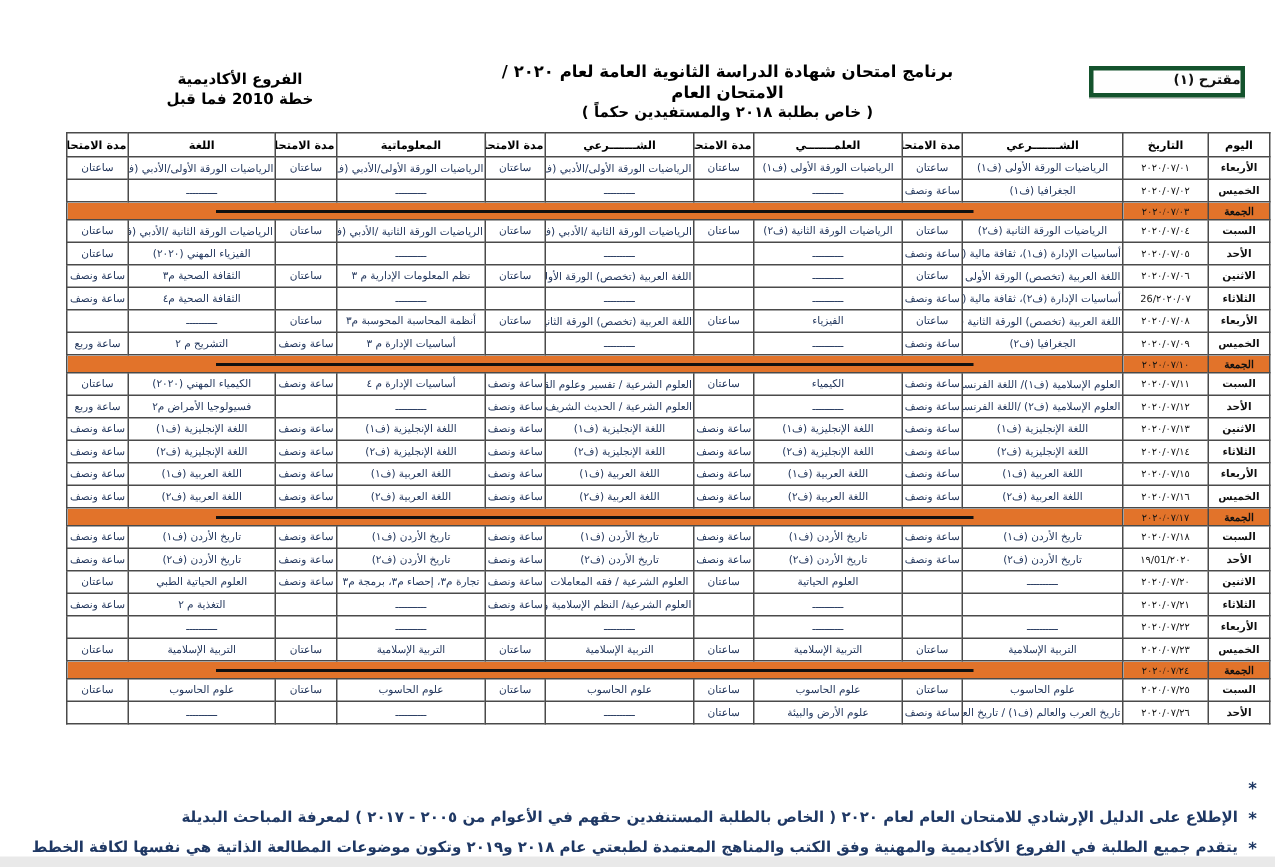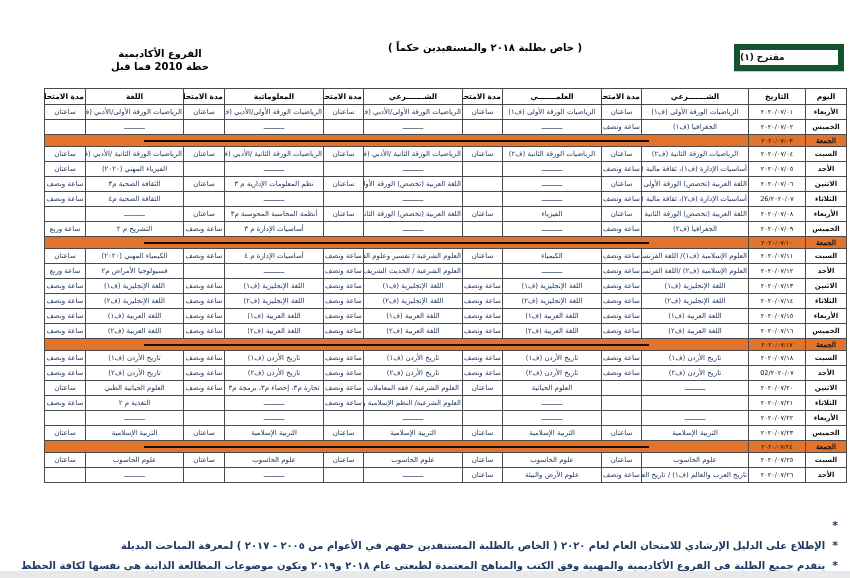--- a/index.html
+++ b/index.html
@@ -3,23 +3,23 @@
 <meta charset="utf-8">
 <style>
   html,body{margin:0;padding:0;}
   body{
     width:850px;height:578px;background:#ffffff;position:relative;
     font-family:"DejaVu Sans","Liberation Sans",sans-serif;
     direction:rtl;overflow:hidden;
     --holiday:#e2732a; --navy:#22365c; --border:#4a4a4a;
   }
   .proposal-box{
-    position:absolute;top:44px;right:6px;width:98px;height:15px;
-    border:6px solid #14532d;box-shadow:0 1px 0 #c9c9c9;
-    font-size:9px;font-weight:bold;color:#111;text-align:left;line-height:15px;background:#fefefe;
+    position:absolute;top:44px;right:20px;width:98px;height:15px;
+    border:3px solid #14532d;box-shadow:0 1px 0 #c9c9c9;
+    font-size:9px;font-weight:bold;color:#111;text-align:right;line-height:15px;background:#fefefe;
   }
   .title-block{
     position:absolute;top:41px;right:195px;width:340px;text-align:center;color:#000;
   }
   .title-line1{font-size:11px;font-weight:bold;line-height:14px;}
   .title-line2{font-size:10px;font-weight:bold;line-height:13px;}
   .branch-note{
     position:absolute;top:47px;left:70px;width:180px;text-align:center;color:#000;
   }
   .branch-note div{font-size:10px;font-weight:bold;line-height:13px;}
@@ -40,20 +40,21 @@
   .note{display:flex;align-items:flex-start;margin-bottom:7px;font-weight:bold;font-size:10px;line-height:13px;}
   .note .bullet{margin-left:7px;font-size:11px;}
   .bottom-edge{position:absolute;bottom:0;left:0;width:850px;height:7px;background:#e9e9e9;}
 </style>
 </head>
 <body style="--holiday: #e2732a; --navy: #22365c;">
 
 <div class="proposal-box">مقترح (١)</div>
 
 <div class="title-block">
+  <div class="title-line1">برنامج امتحان شهادة الدراسة الثانوية العامة لعام ٢٠٢٠ / الامتحان العام</div>
   <div class="title-line2">( خاص بطلبة ٢٠١٨ والمستفيدين حكماً )</div>
 </div>
 
 <div class="branch-note">
   <div>الفروع الأكاديمية</div>
   <div>خطة 2010 فما قبل</div>
 </div>
 
 <div class="schedule-wrap">
   <table>
@@ -314,21 +315,21 @@
           <td class="duration-cell">ساعة ونصف</td>
           <td class="subject-cell">تاريخ الأردن (ف١)</td>
           <td class="duration-cell">ساعة ونصف</td>
           <td class="subject-cell">تاريخ الأردن (ف١)</td>
           <td class="duration-cell">ساعة ونصف</td>
           <td class="subject-cell">تاريخ الأردن (ف١)</td>
           <td class="duration-cell">ساعة ونصف</td>
         </tr>
         <tr>
           <td class="day-cell">الأحد</td>
-          <td class="date-cell">٢٠٢٠/٠٧/02</td>
+          <td class="date-cell">٢٠٢٠/01/١٩</td>
           <td class="subject-cell">تاريخ الأردن (ف٢)</td>
           <td class="duration-cell">ساعة ونصف</td>
           <td class="subject-cell">تاريخ الأردن (ف٢)</td>
           <td class="duration-cell">ساعة ونصف</td>
           <td class="subject-cell">تاريخ الأردن (ف٢)</td>
           <td class="duration-cell">ساعة ونصف</td>
           <td class="subject-cell">تاريخ الأردن (ف٢)</td>
           <td class="duration-cell">ساعة ونصف</td>
           <td class="subject-cell">تاريخ الأردن (ف٢)</td>
           <td class="duration-cell">ساعة ونصف</td>

